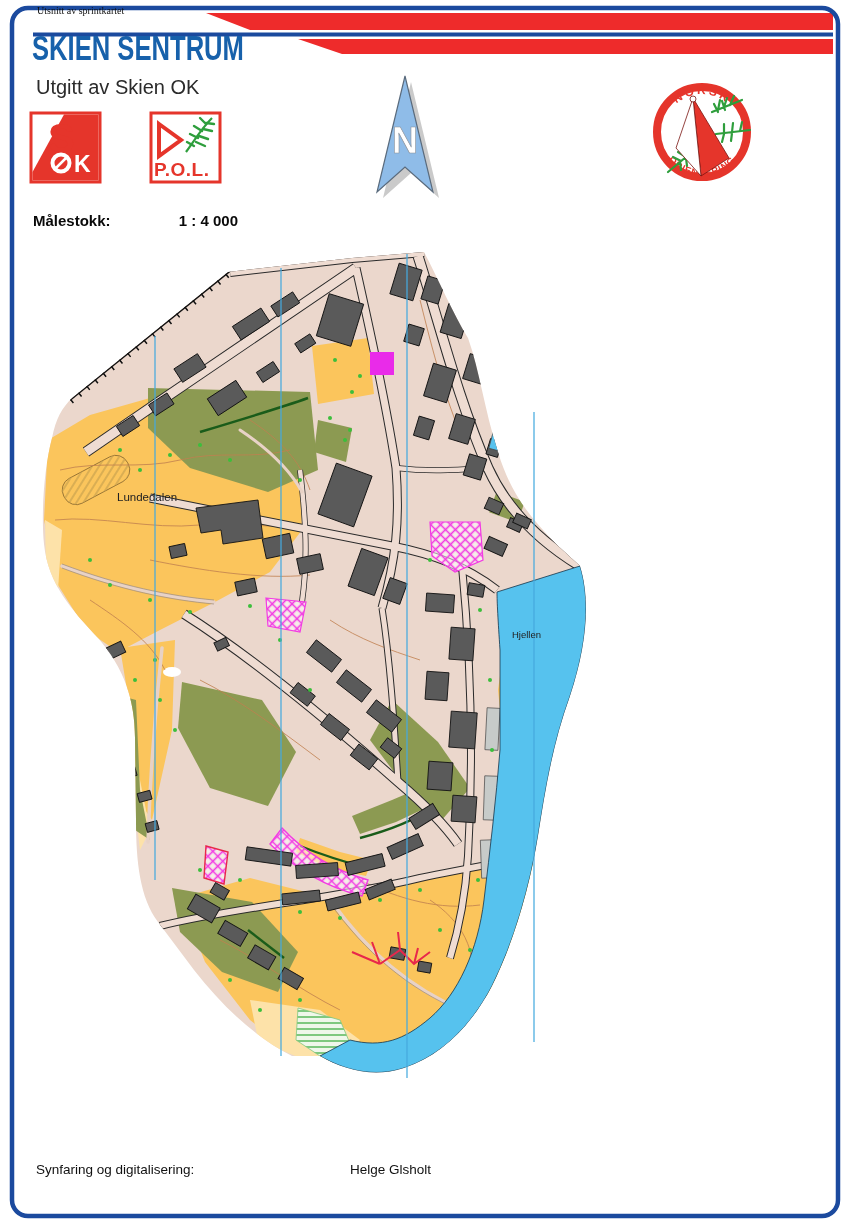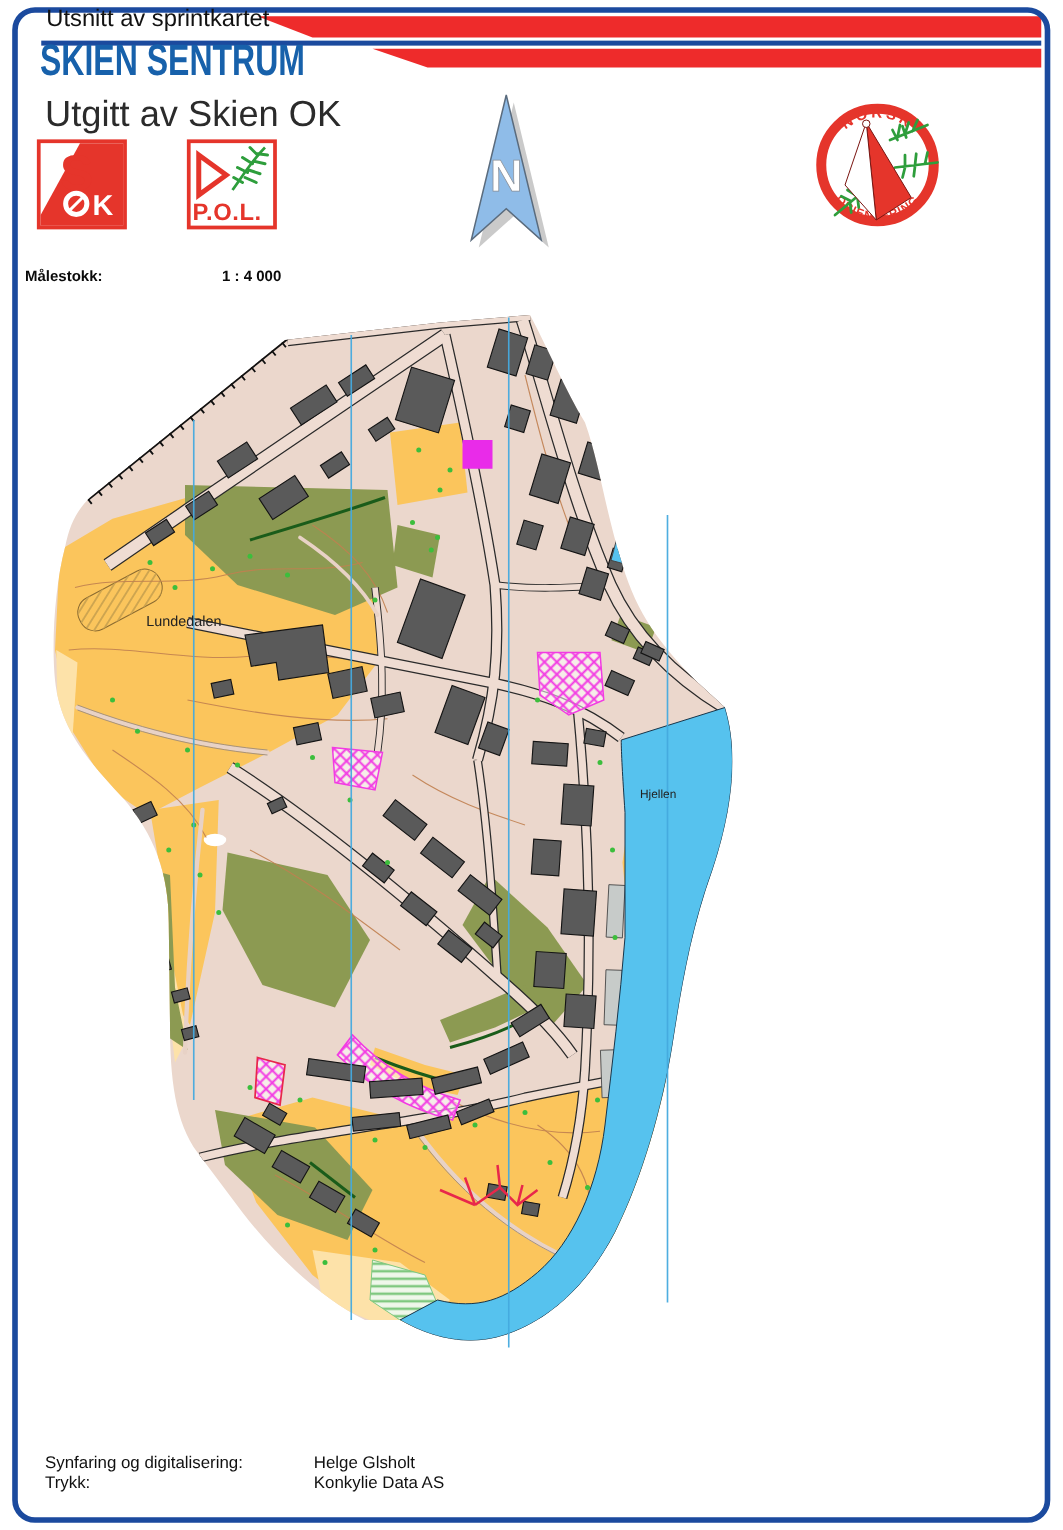--- a/index.html
+++ b/index.html
@@ -1,33 +1,33 @@
 <!DOCTYPE html>
 <html><head>
 <meta charset="utf-8">
 <style>
   html,body{margin:0;padding:0;}
   body{
     width:850px;height:1224px;position:relative;background:#ffffff;overflow:hidden;
     font-family:"Liberation Sans", sans-serif;color:#111;
   }
   .abs{position:absolute;}
-  .kicker{left:37px;top:5px;font-size:19px;color:#111;}
+  .kicker{left:37px;top:5px;font-size:10px;color:#111;font-family:Liberation Serif, serif;}
   .title{
     left:32px;top:28px;font-size:32px;font-weight:bold;color:#1761AB;
     transform:scale(0.80,1.10);transform-origin:left top;letter-spacing:0px;white-space:nowrap;
   }
-  .subtitle{left:36px;top:76px;font-size:29px;color:#2b2b2b;text-align:right;}
-  .infoblock{left:20px;top:210px;width:205px;font-size:12px;font-weight:bold;color:#0a0a0a;}
+  .subtitle{left:36px;top:76px;font-size:20px;color:#2b2b2b;text-align:right;}
+  .infoblock{left:33px;top:210px;width:205px;font-size:15px;font-weight:bold;color:#0a0a0a;}
   .inforow{display:flex;justify-content:space-between;line-height:22px;}
   .inforow .val{text-align:center;}
   .footerblock{left:36px;top:1162px;width:420px;font-size:13.5px;color:#111;}
   .footrow{display:flex;line-height:16px;}
   .footrow .flabel{width:215px;}
-  .footrow .fval{width:180px;text-align:left;}
+  .footrow .fval{width:180px;text-align:right;}
   svg{position:absolute;left:0;top:0;}
   svg text{font-family:"Liberation Sans", sans-serif;}
 </style>
 </head>
 <body>
 
 <svg width="850" height="1224" viewBox="0 0 850 1224">
   <defs>
     <clipPath id="mapClip">
       <path d="M 228,272 L 352,258 L 424,252 C 438,278 452,312 468,338 C 480,372 484,408 498,452 C 510,492 528,515 556,544 L 580,566 C 590,598 588,642 570,696 C 552,746 545,792 538,836 C 530,886 514,942 492,986 C 470,1028 440,1056 404,1068 C 374,1078 344,1070 320,1056 L 292,1056 C 256,1038 222,1006 194,970 L 158,922 C 140,898 136,862 136,820 L 135,738 C 135,700 124,668 98,638 C 72,610 48,584 44,544 C 41,514 44,468 52,438 C 56,418 62,408 72,398 Z"></path>
@@ -364,17 +364,13 @@
     <span>Målestokk:</span>
     <span class="val">1 : 4 000</span>
   </div>
 </div>
 
 <div class="abs footerblock">
   <div class="footrow">
     <span class="flabel">Synfaring og digitalisering:</span>
     <span class="fval">Helge Glsholt</span>
   </div>
-  <div class="footrow">
-    <span class="flabel">Trykk:</span>
-    <span class="fval">Konkylie Data AS</span>
-  </div>
 </div>
 
 </body></html>

